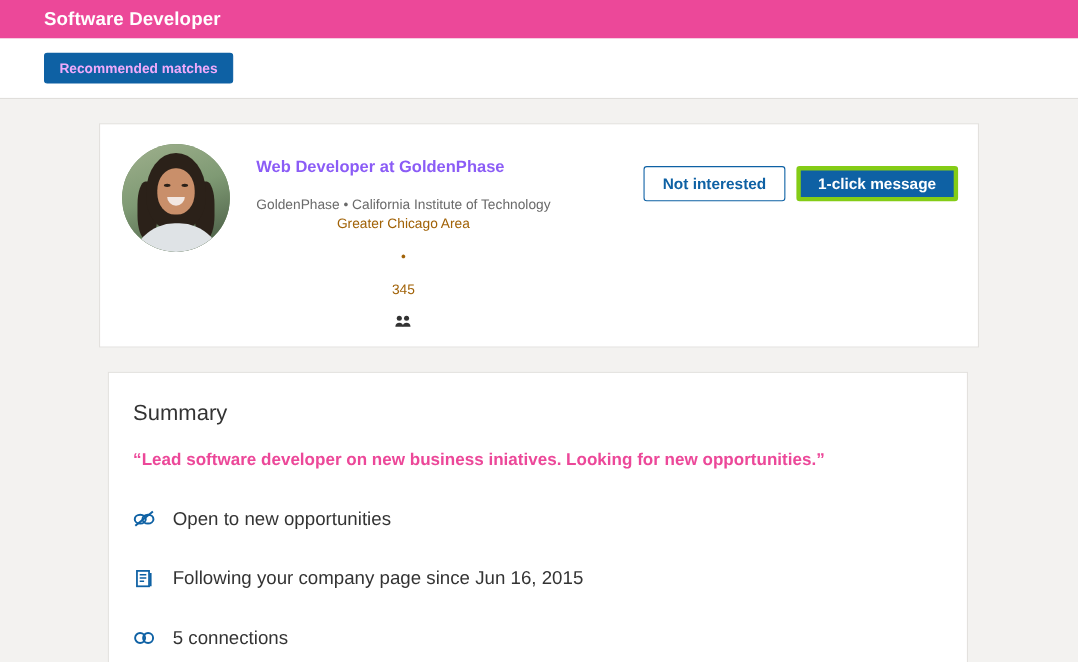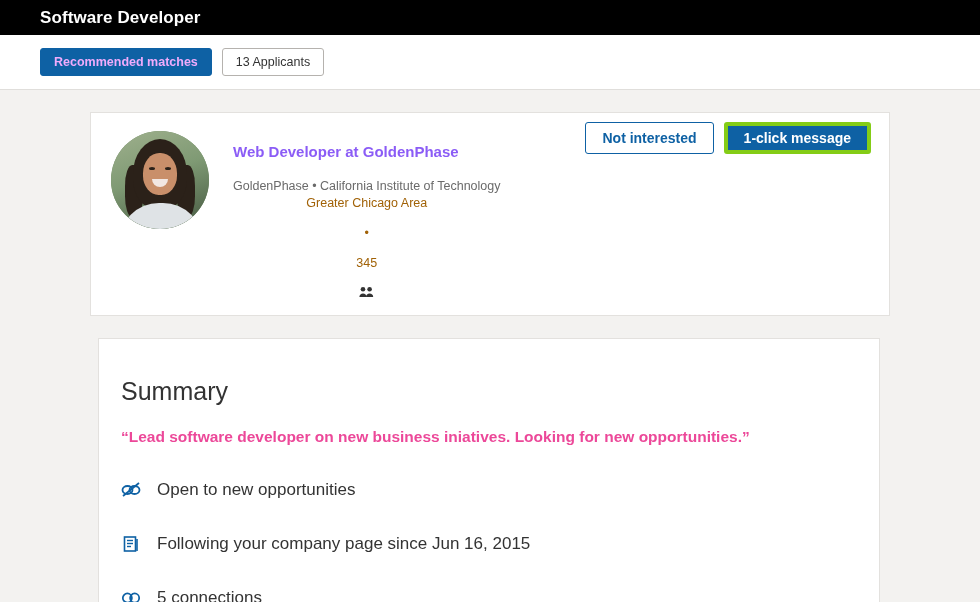--- a/index.html
+++ b/index.html
@@ -7,21 +7,21 @@
     margin: 0; padding: 0;
     width: 980px; height: 602px;
     overflow: hidden;
     background: #f3f2f0;
     font-family: "Liberation Sans", sans-serif;
   }
 
   
   .topbar {
     height: 35px;
-    background: #000000;
+    background: #ec4899;
     display: flex;
     align-items: center;
     padding: 0 0 0 40px;
   }
   .topbar-title {
     color: #ffffff;
     font-size: 17px;
     font-weight: bold;
     letter-spacing: 0.1px;
   }
@@ -147,21 +147,21 @@
     display: flex;
     align-items: center;
     gap: 16px;
     flex-direction: column;
   }
   .conn-icon { font-size: 12px; color:#333; letter-spacing:-1px; }
 
   .profile-actions {
     position: absolute;
     right: 18px;
-    top: 9px;
+    top: 38px;
     display: flex;
     gap: 10px;
   }
   .btn {
     height: 32px;
     padding: 0 16px;
     border-radius: 3px;
     font-size: 14px;
     font-weight: bold;
     display: inline-flex;
@@ -180,24 +180,24 @@
   }
 
   
   .section-card {
     width: 782px;
     margin-left: 98px;
     margin-top: 22px;
     padding: 22px 22px 24px 22px;
   }
   .section-title {
-    font-size: 25px;
+    font-size: 20px;
     color: #333333;
     font-weight: normal;
-    margin: 16px 0 22px 0;
+    margin: 4px 0 22px 0;
   }
   .quote {
     font-size: 15.5px;
     font-weight: bold;
     color: #ec4899;
     margin-bottom: 28px;
   }
   .fact {
     display: flex;
     align-items: center;
@@ -251,23 +251,20 @@
 </head>
 <body>
 
 <div class="topbar">
   <span class="topbar-title">Software Developer</span>
 </div>
 
 <div class="tabbar">
   <div class="pill pill-primary">
     <span>Recommended matches</span>
-  </div>
-  <div class="pill pill-secondary">
-    <span>13 Applicants</span>
   </div>
 </div>
 
 <div class="page">
 
   <div class="card profile-card">
 
     <div class="avatar">
       <div class="bg-sky"></div>
       <div class="hair-l"></div>

